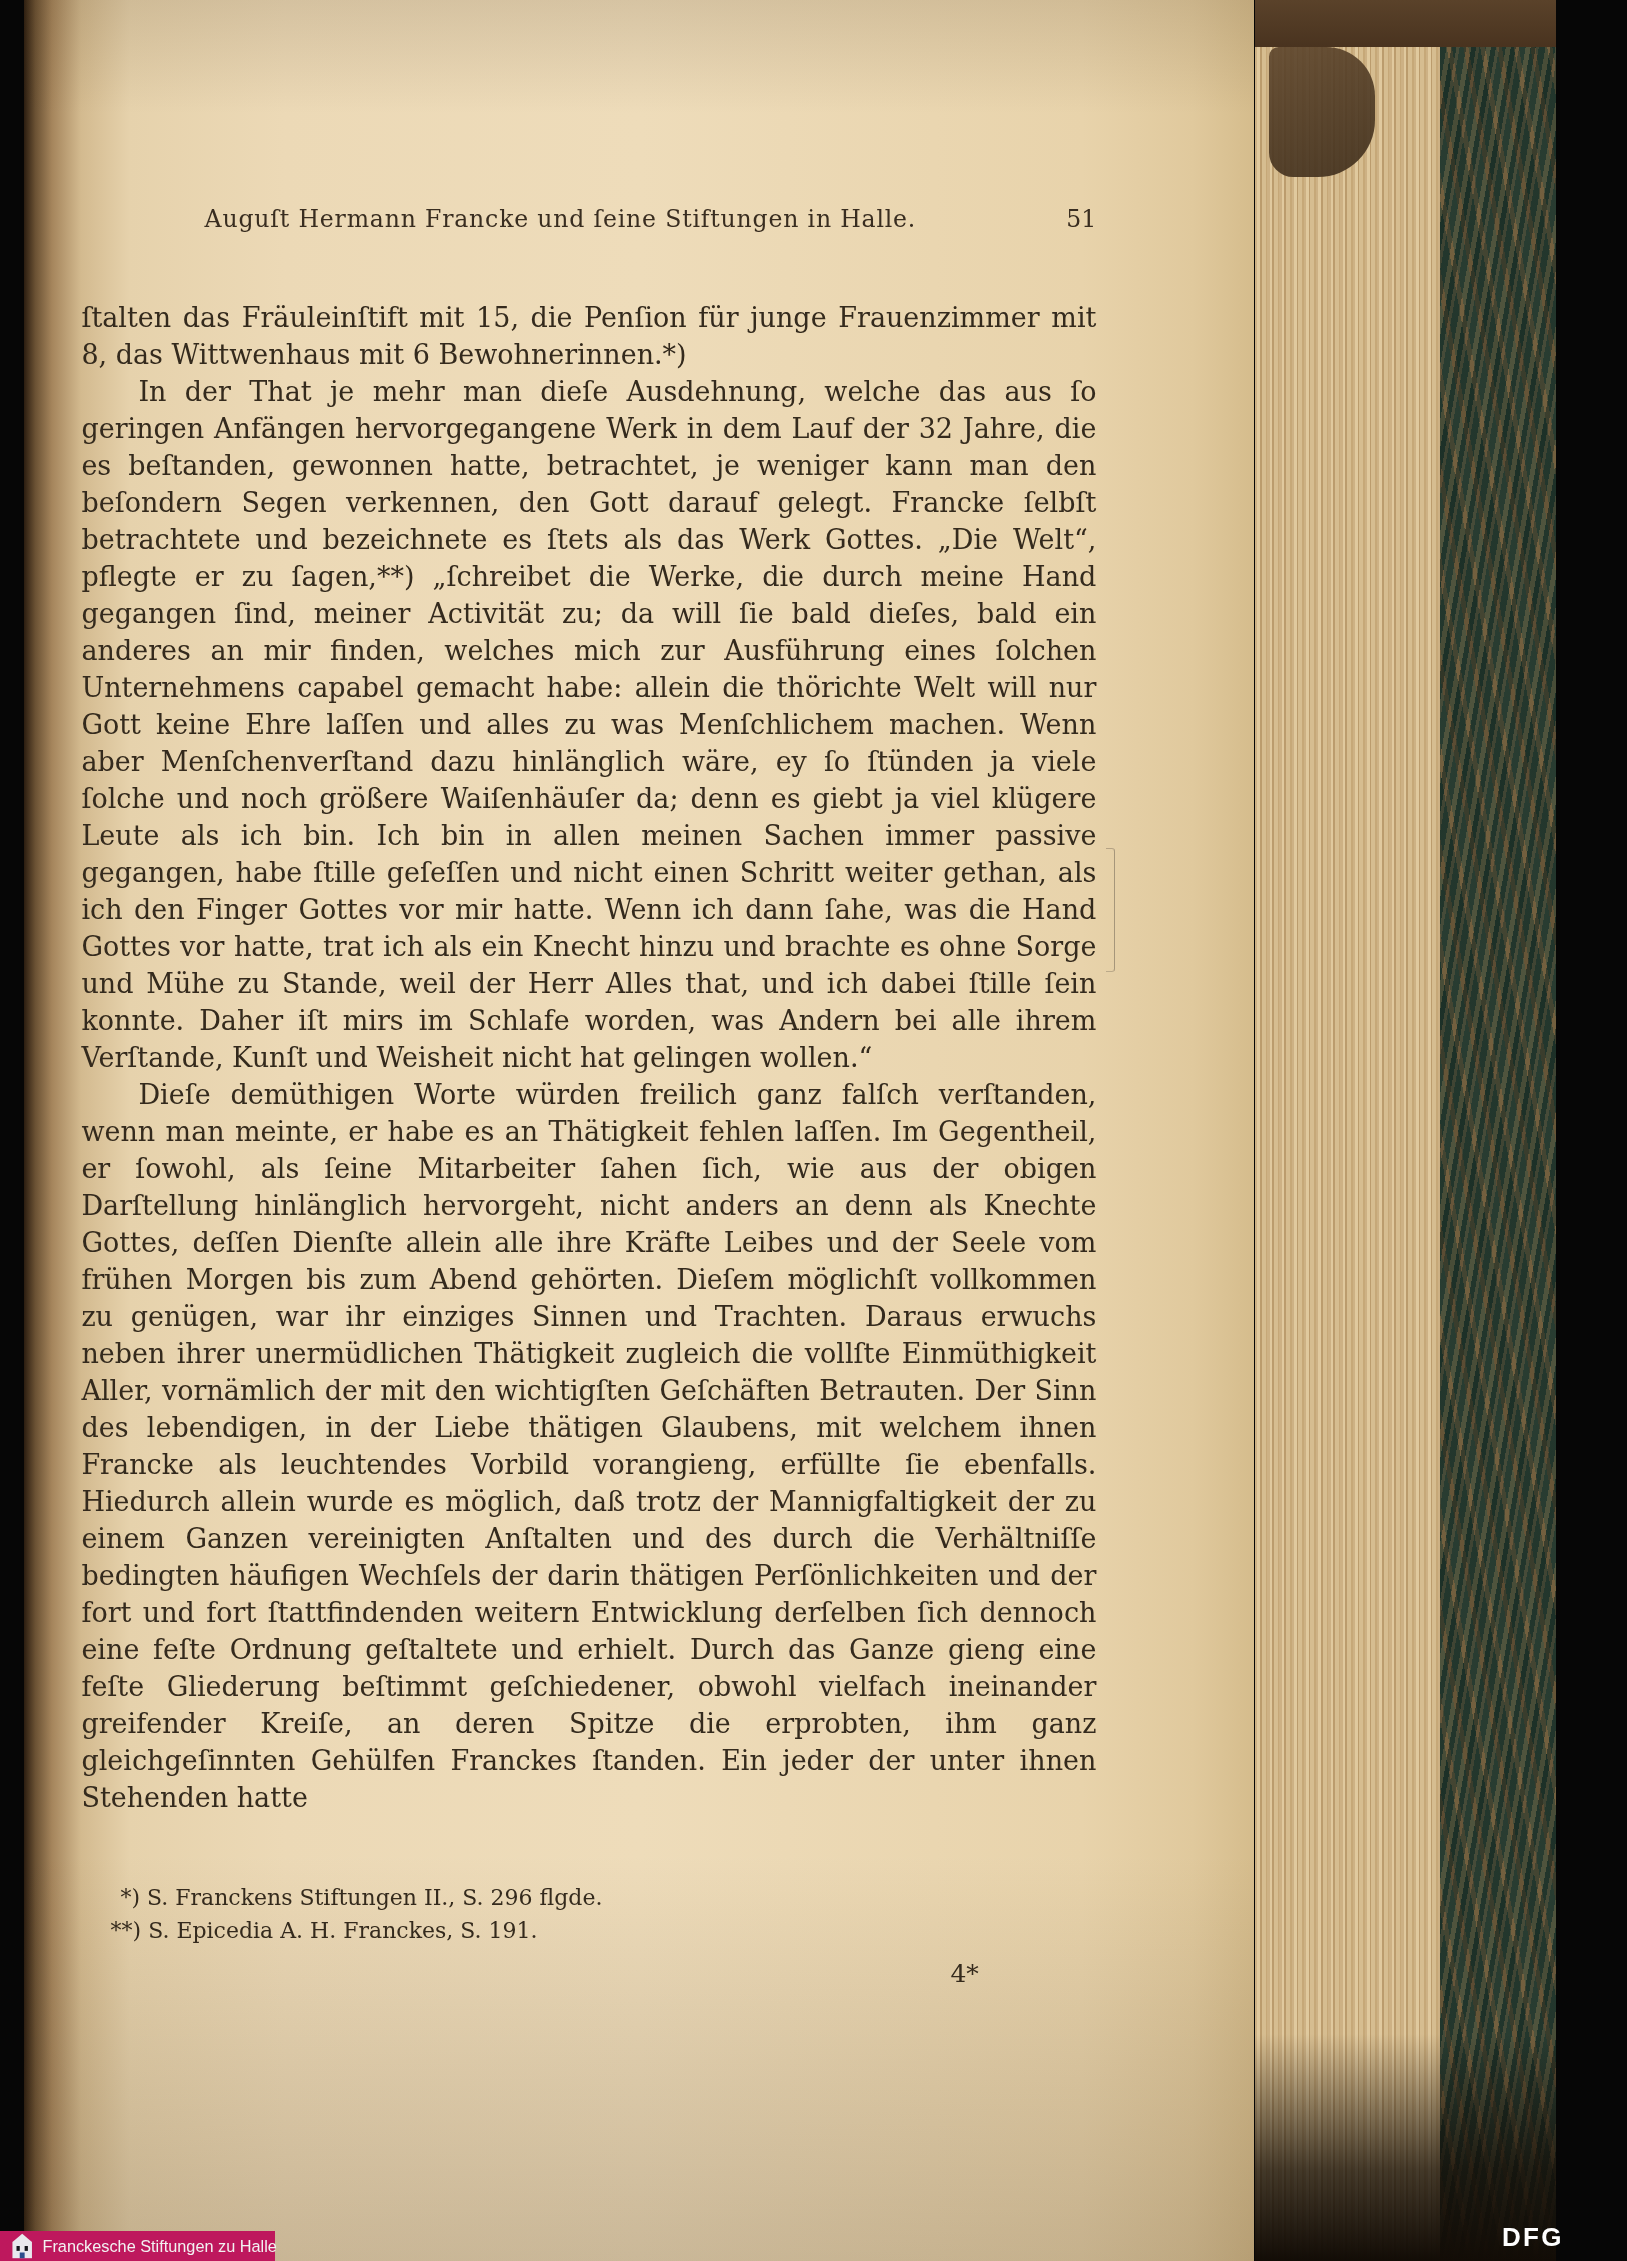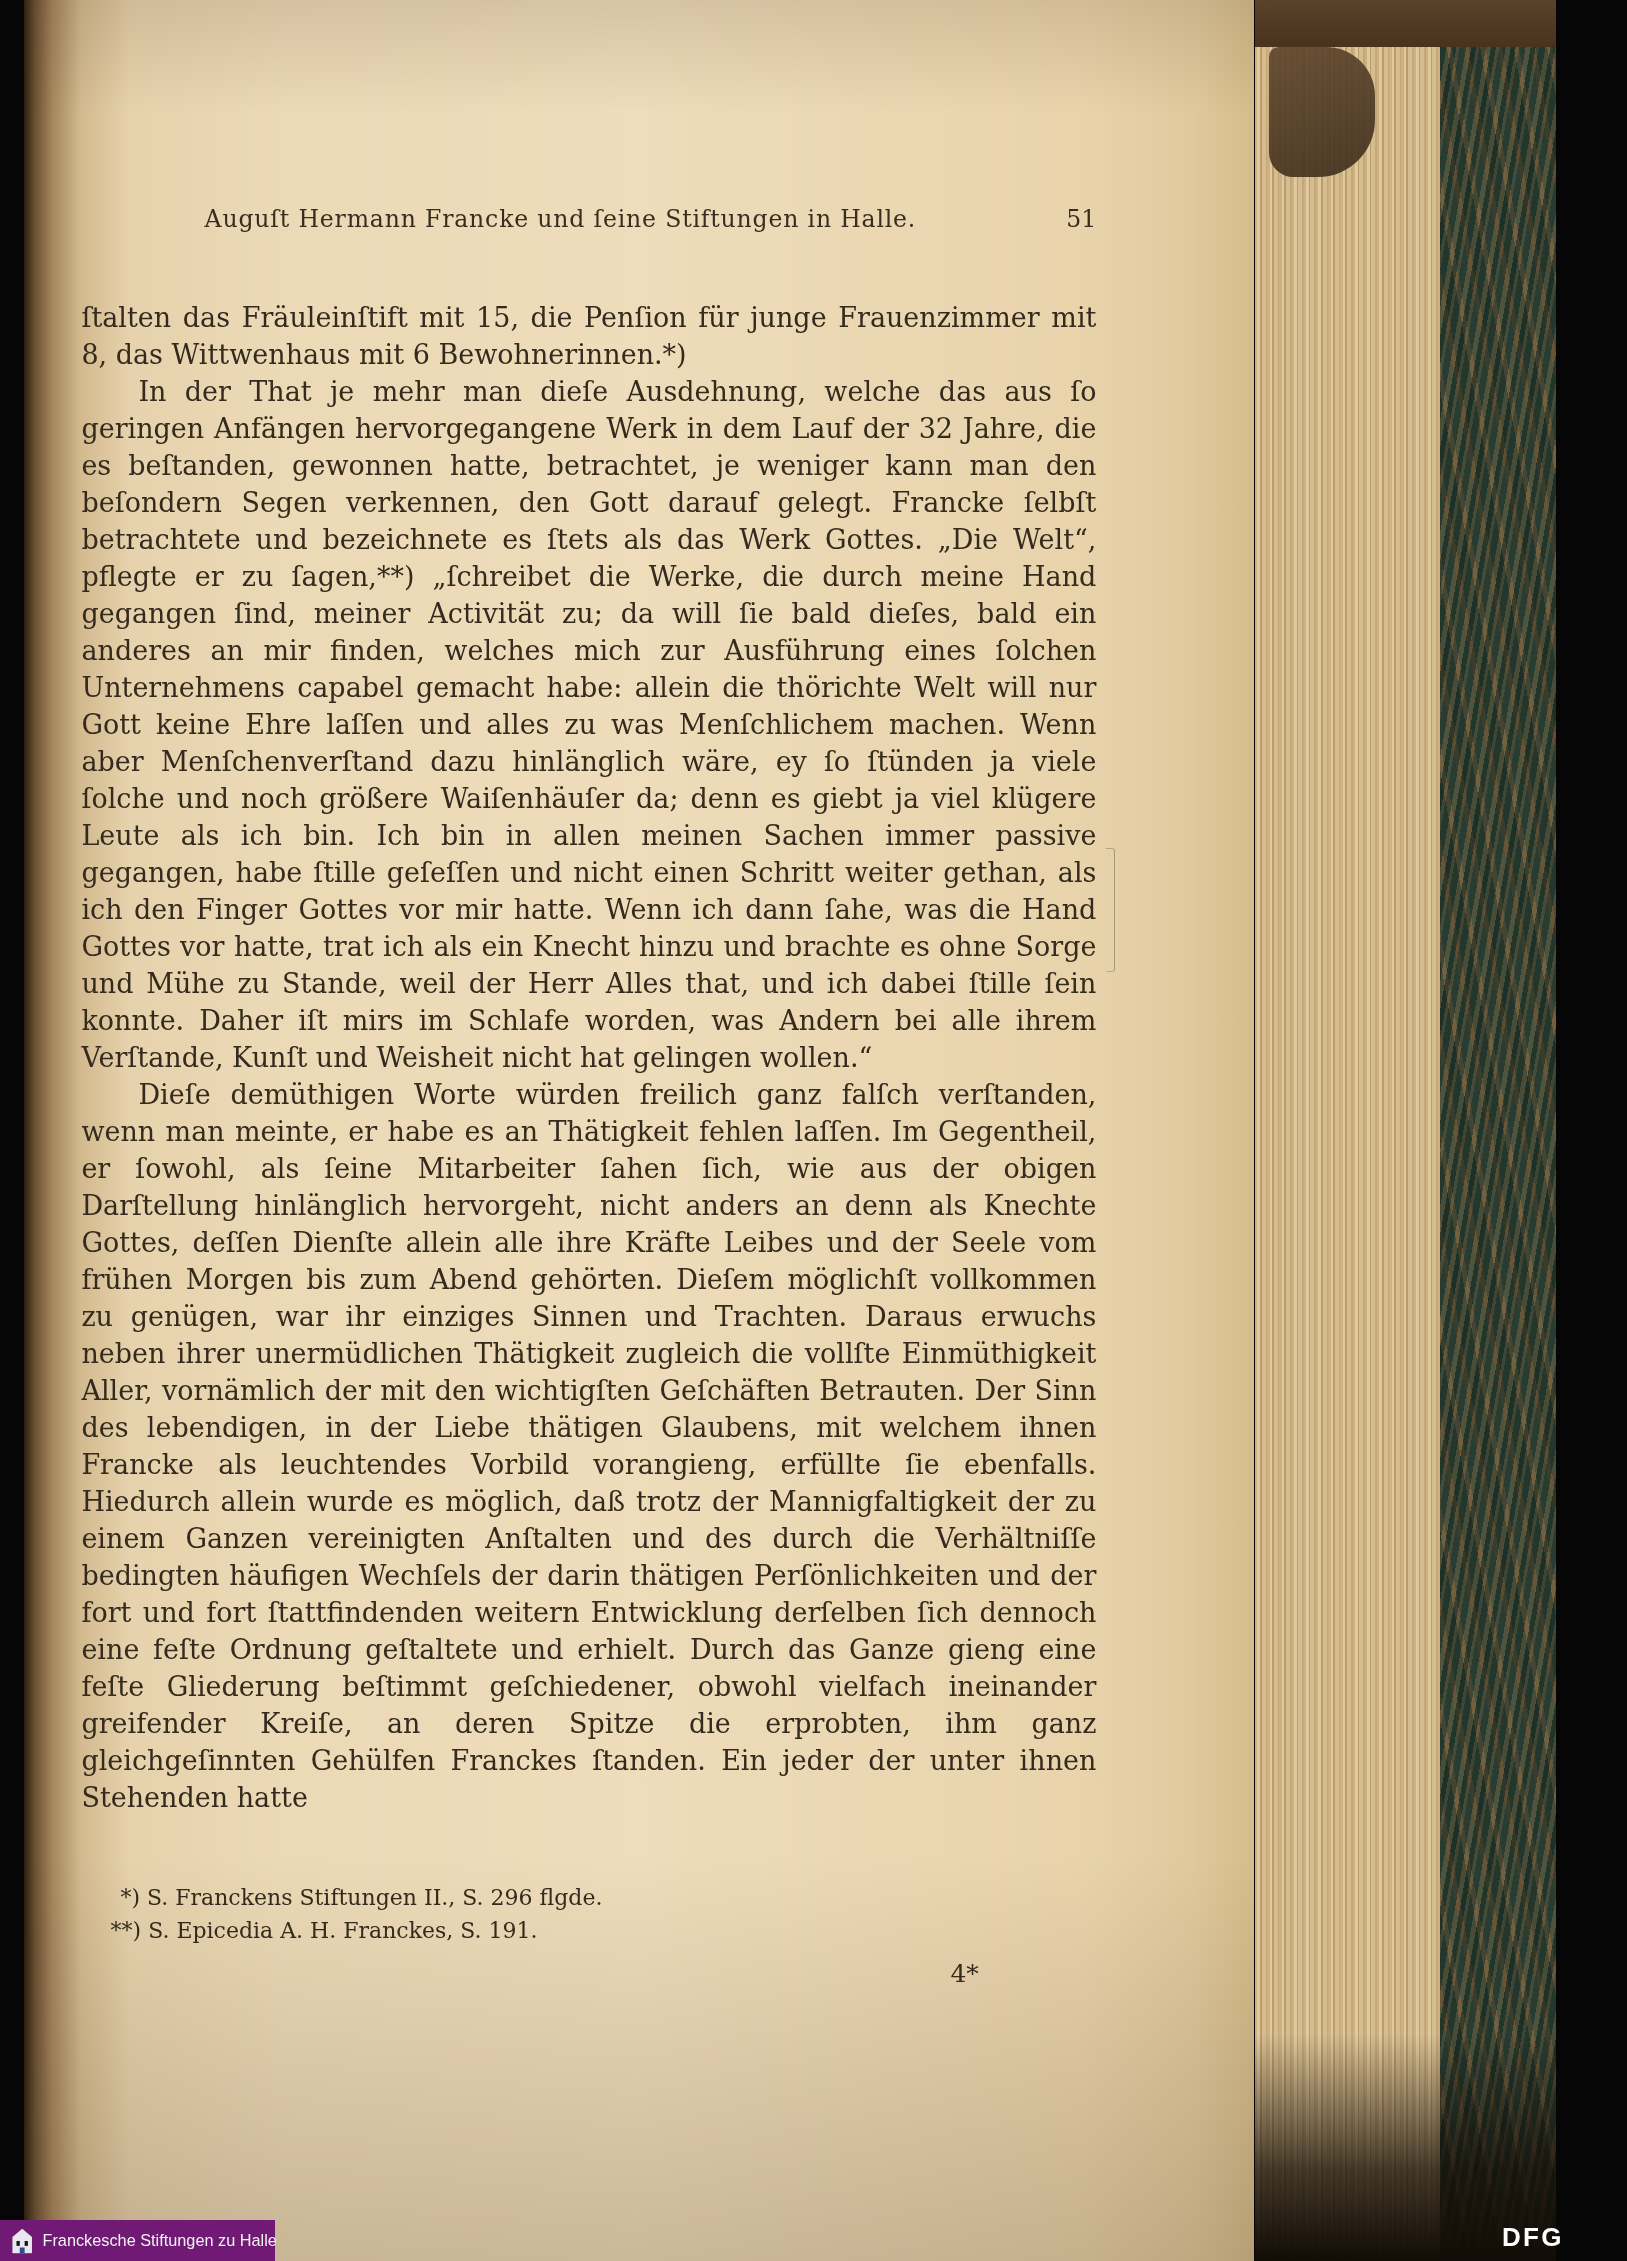--- a/index.html
+++ b/index.html
@@ -123,22 +123,22 @@
     border-right: 1.6px solid rgba(90,80,70,0.45);
     border-top: 1.6px solid rgba(90,80,70,0.35);
     border-bottom: 1.6px solid rgba(90,80,70,0.30);
     border-radius: 0 3.3px 3.3px 0;
   }
 
   
   .footer-bar {
     position: absolute;
     left: 0; bottom: 0;
-    width: 275px; height: 41px;
-    background: #701a75;
+    width: 275px; height: 30px;
+    background: #be185d;
     display: flex;
     align-items: center;
     gap: 8.1px;
     padding-left: 10px;
     box-sizing: border-box;
   }
   .archive-logo { width: 28px; height: 31px; display: inline-flex; align-items: center; justify-content: center; }
   .archive-label {
     color: #f2f2f2;
     font-family: "Liberation Sans", sans-serif;

